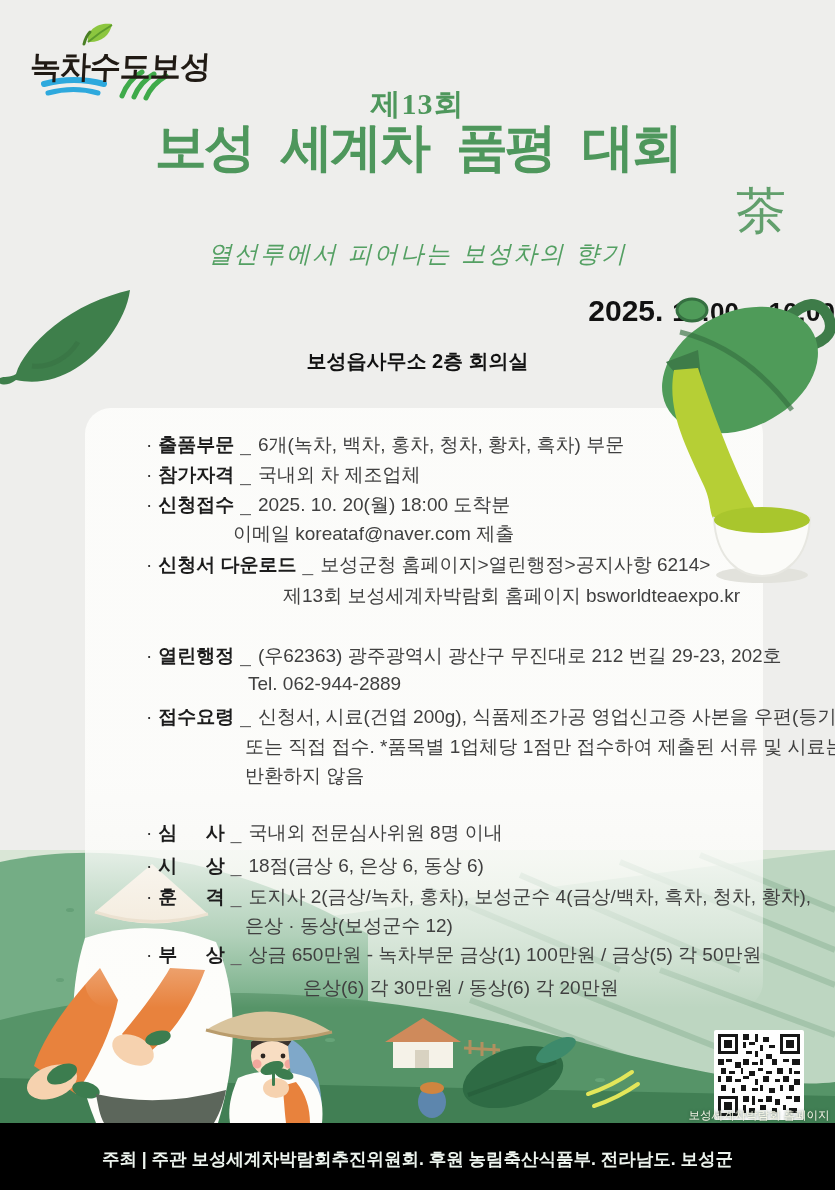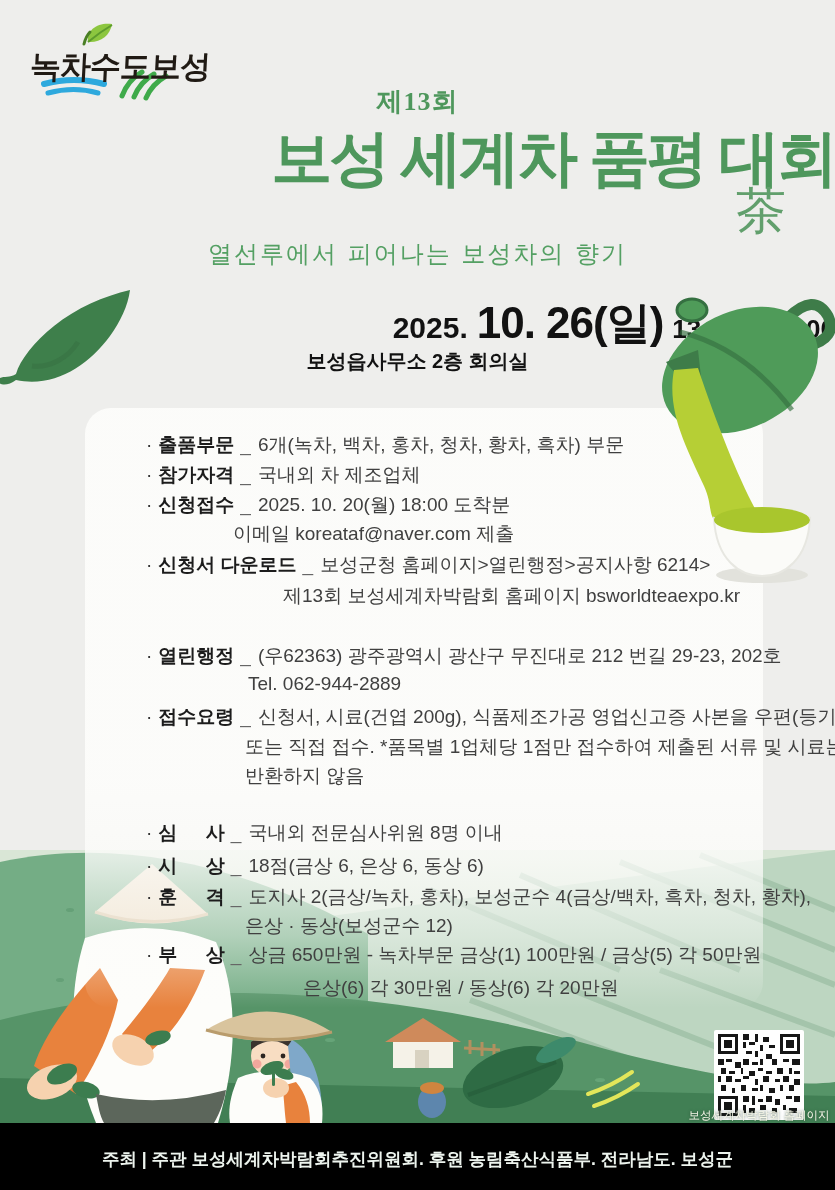--- a/index.html
+++ b/index.html
@@ -9,27 +9,27 @@
     font-family:"Liberation Sans", sans-serif;
     -webkit-font-smoothing:antialiased;
   }
   .abs{position:absolute;}
   
   .logo{left:26px;top:22px;width:210px;height:80px;}
   .logo-text{position:absolute;left:4px;top:24px;font-size:31px;font-weight:800;
     color:#201a14;letter-spacing:-1px;font-family:"DejaVu Serif", serif;transform:skewX(-3deg);}
   
   .edition{left:0;top:84px;width:100%;text-align:center;font-family:"Liberation Serif", serif;
-    font-size:26px;font-weight:700;color:#4e975c;letter-spacing:1px;}
-  .main-title{left:0;top:116px;width:100%;text-align:right;font-family:Liberation Sans, sans-serif;
-    font-size:61px;font-weight:700;color:#4e975c;letter-spacing:-3px;line-height:1.4;}
+    font-size:30px;font-weight:700;color:#4e975c;letter-spacing:1px;}
+  .main-title{left:0;top:116px;width:100%;text-align:center;font-family:Liberation Mono, monospace;
+    font-size:52px;font-weight:700;color:#4e975c;letter-spacing:-3px;line-height:1.4;}
   .hanja{left:736px;top:178px;font-family:"Liberation Serif", serif;font-size:50px;
     color:#619f6c;font-weight:400;}
   .subtitle{left:0;top:238px;width:100%;text-align:center;font-family:"DejaVu Serif", serif;
-    font-size:24px;color:#54a063;letter-spacing:2px;}
+    font-style:italic;font-size:24px;color:#54a063;letter-spacing:2px;}
   .datetime{left:0;top:294px;width:100%;display:flex;justify-content:flex-end;
     align-items:baseline;gap:9px;color:#121212;}
   .dt-year{font-size:30px;font-weight:700;}
   .dt-date{font-size:44px;font-weight:800;letter-spacing:-1px;}
   .dt-time{font-size:26px;font-weight:700;}
   .venue{left:0;top:348px;width:100%;text-align:center;font-size:20px;font-weight:700;color:#121212;}
   
   .card{left:85px;top:408px;width:678px;height:600px;border-radius:26px;z-index:3;
     background:linear-gradient(180deg, rgba(252,252,250,.97) 0%, rgba(252,252,250,.97) 62%,
       rgba(252,252,250,.8) 75%, rgba(252,252,250,.45) 88%, rgba(252,252,250,0) 100%);}
@@ -70,21 +70,20 @@
   <span class="logo-text">녹차수도보성</span>
 </div>
 
 <div class="abs edition">제13회</div>
 <div class="abs main-title">보성 세계차 품평 대회</div>
 <div class="abs hanja">茶</div>
 <div class="abs subtitle">열선루에서 피어나는 보성차의 향기</div>
 
 <div class="abs datetime">
   <span class="dt-year">2025.</span>
-  <span class="dt-date">10. 26(일)</span>
   <span class="dt-time">13:00 ~ 16:00</span>
 </div>
 <div class="abs venue">보성읍사무소 2층 회의실</div>
 
 <svg class="abs leaf-left" width="150" height="125" viewBox="0 0 150 125">
   <path d="M8,108 C2,114 14,118 24,110 C62,118 96,96 118,66 C128,52 136,36 138,20 C112,26 84,38 62,56 C42,72 28,90 24,104 C18,108 12,106 8,108 Z" fill="#3e7f4b"></path>
   <path d="M40,96 C58,98 76,88 86,72" stroke="#357041" stroke-width="5" fill="none" opacity=".5"></path>
 </svg>
 
 <div class="abs card"></div>

